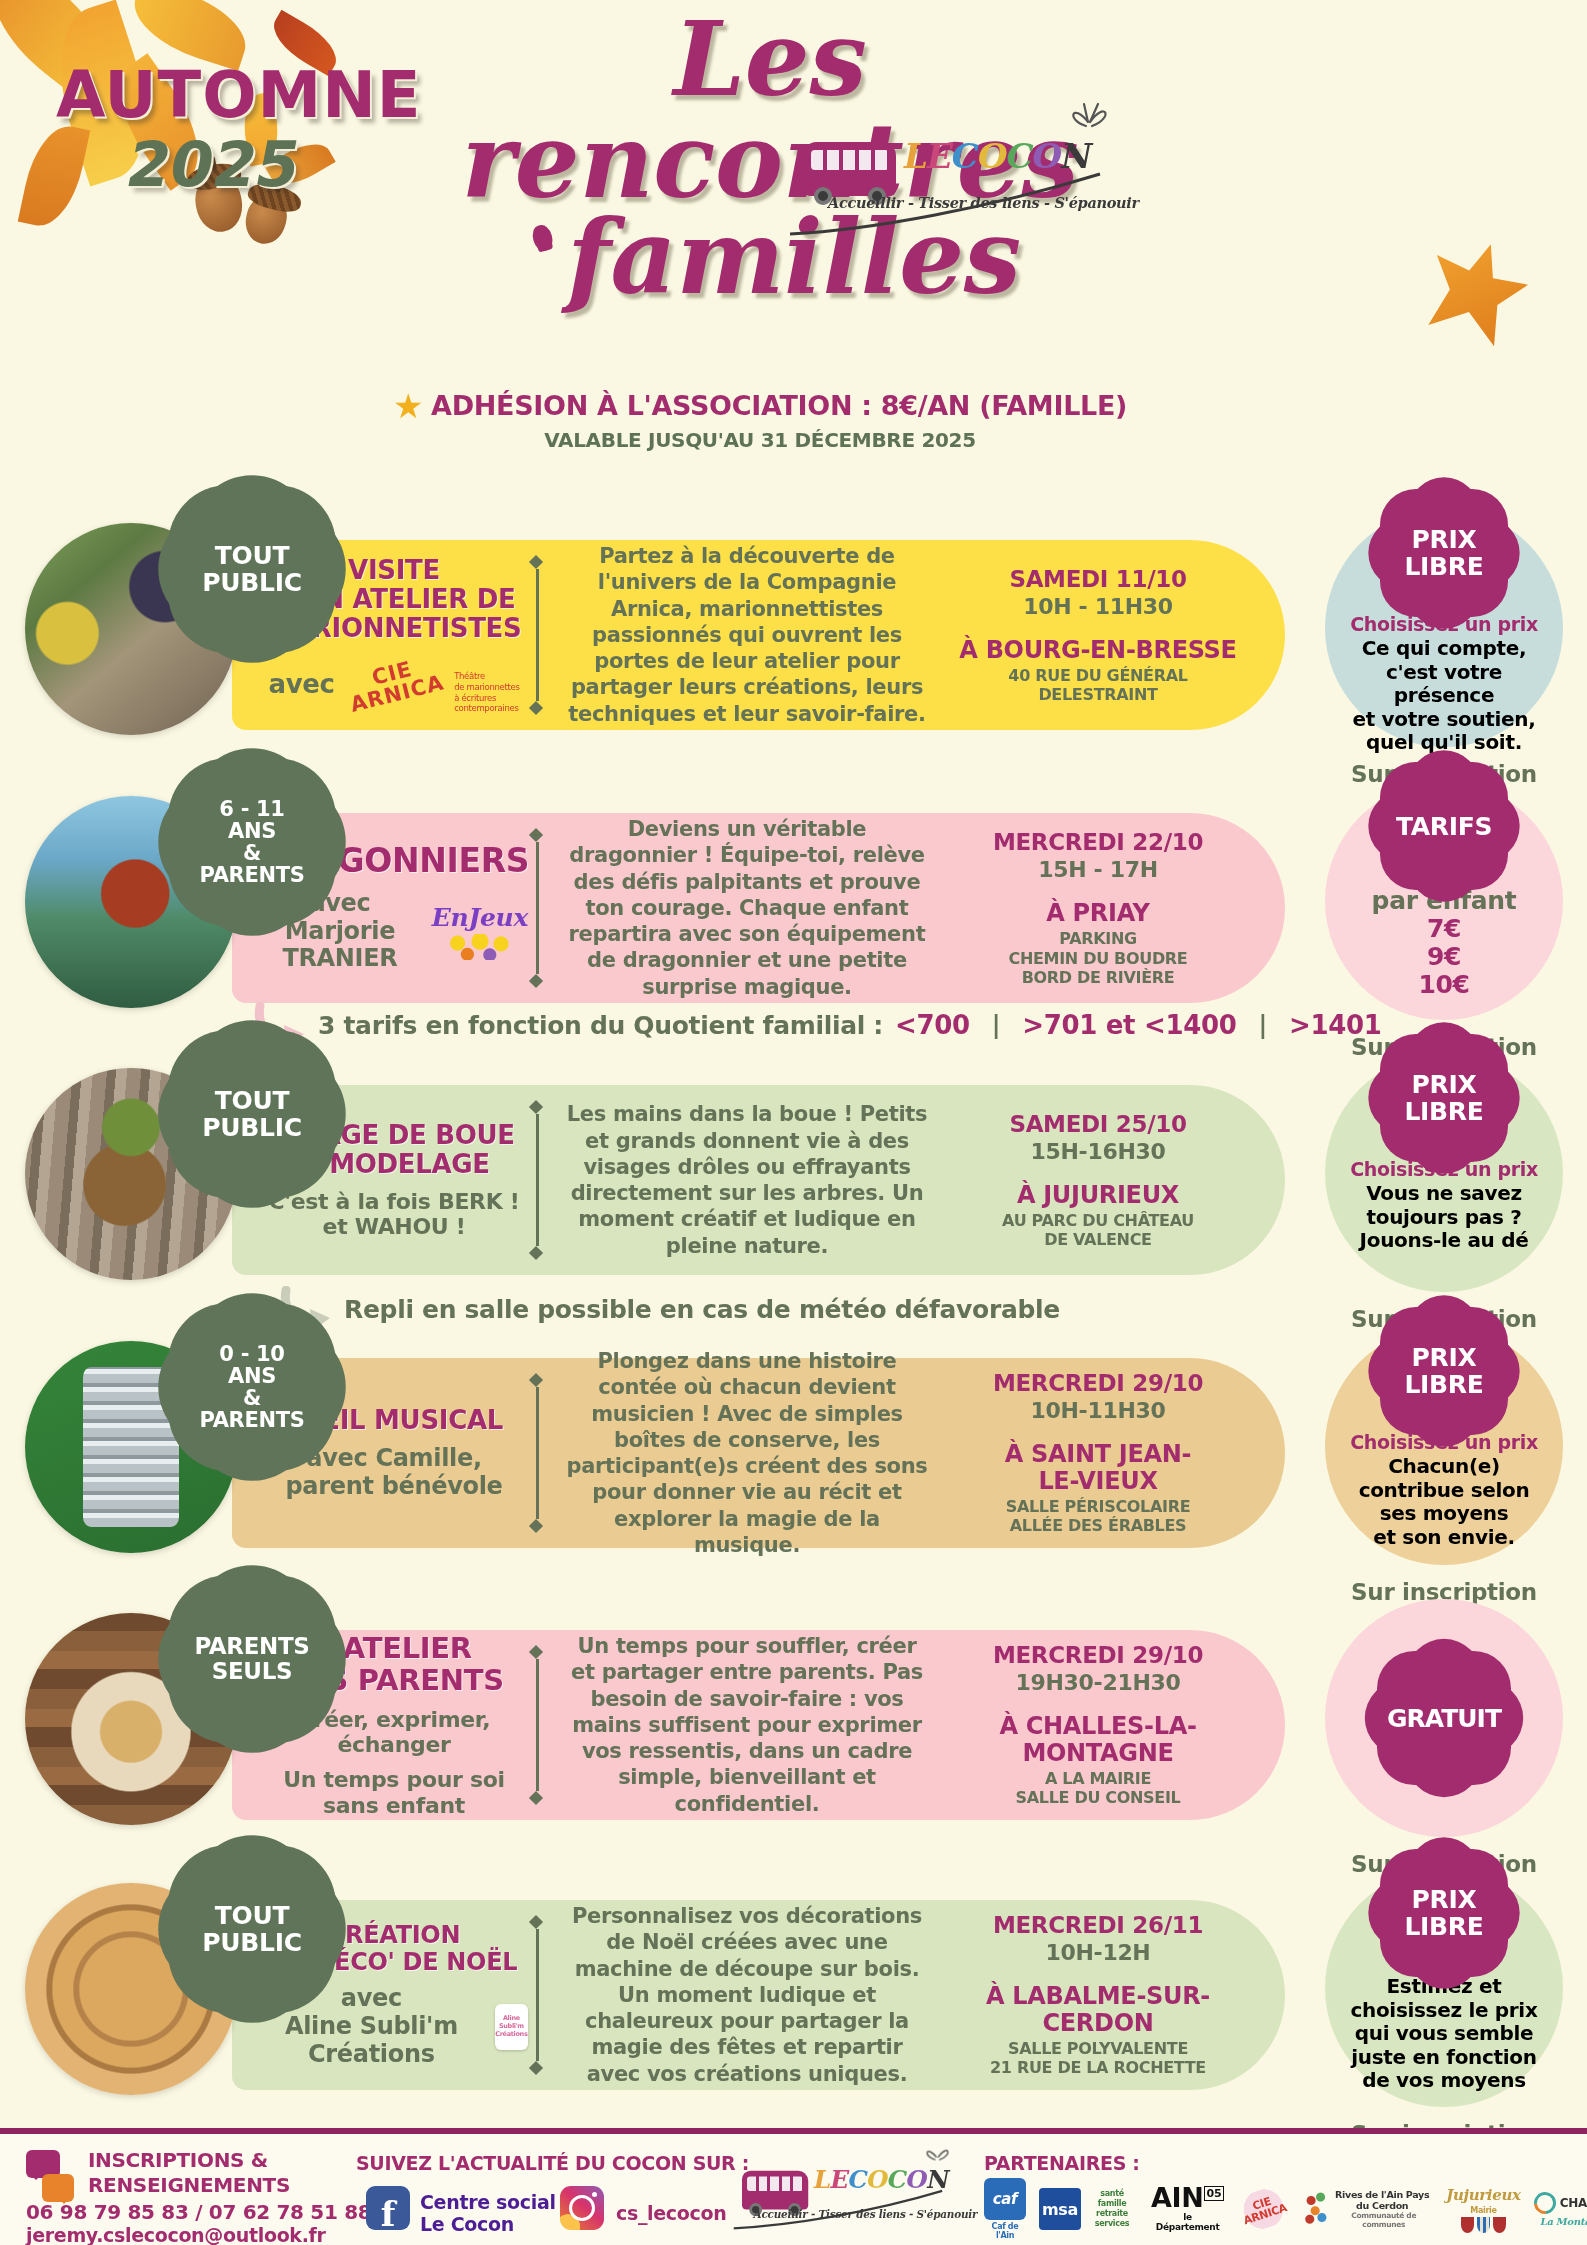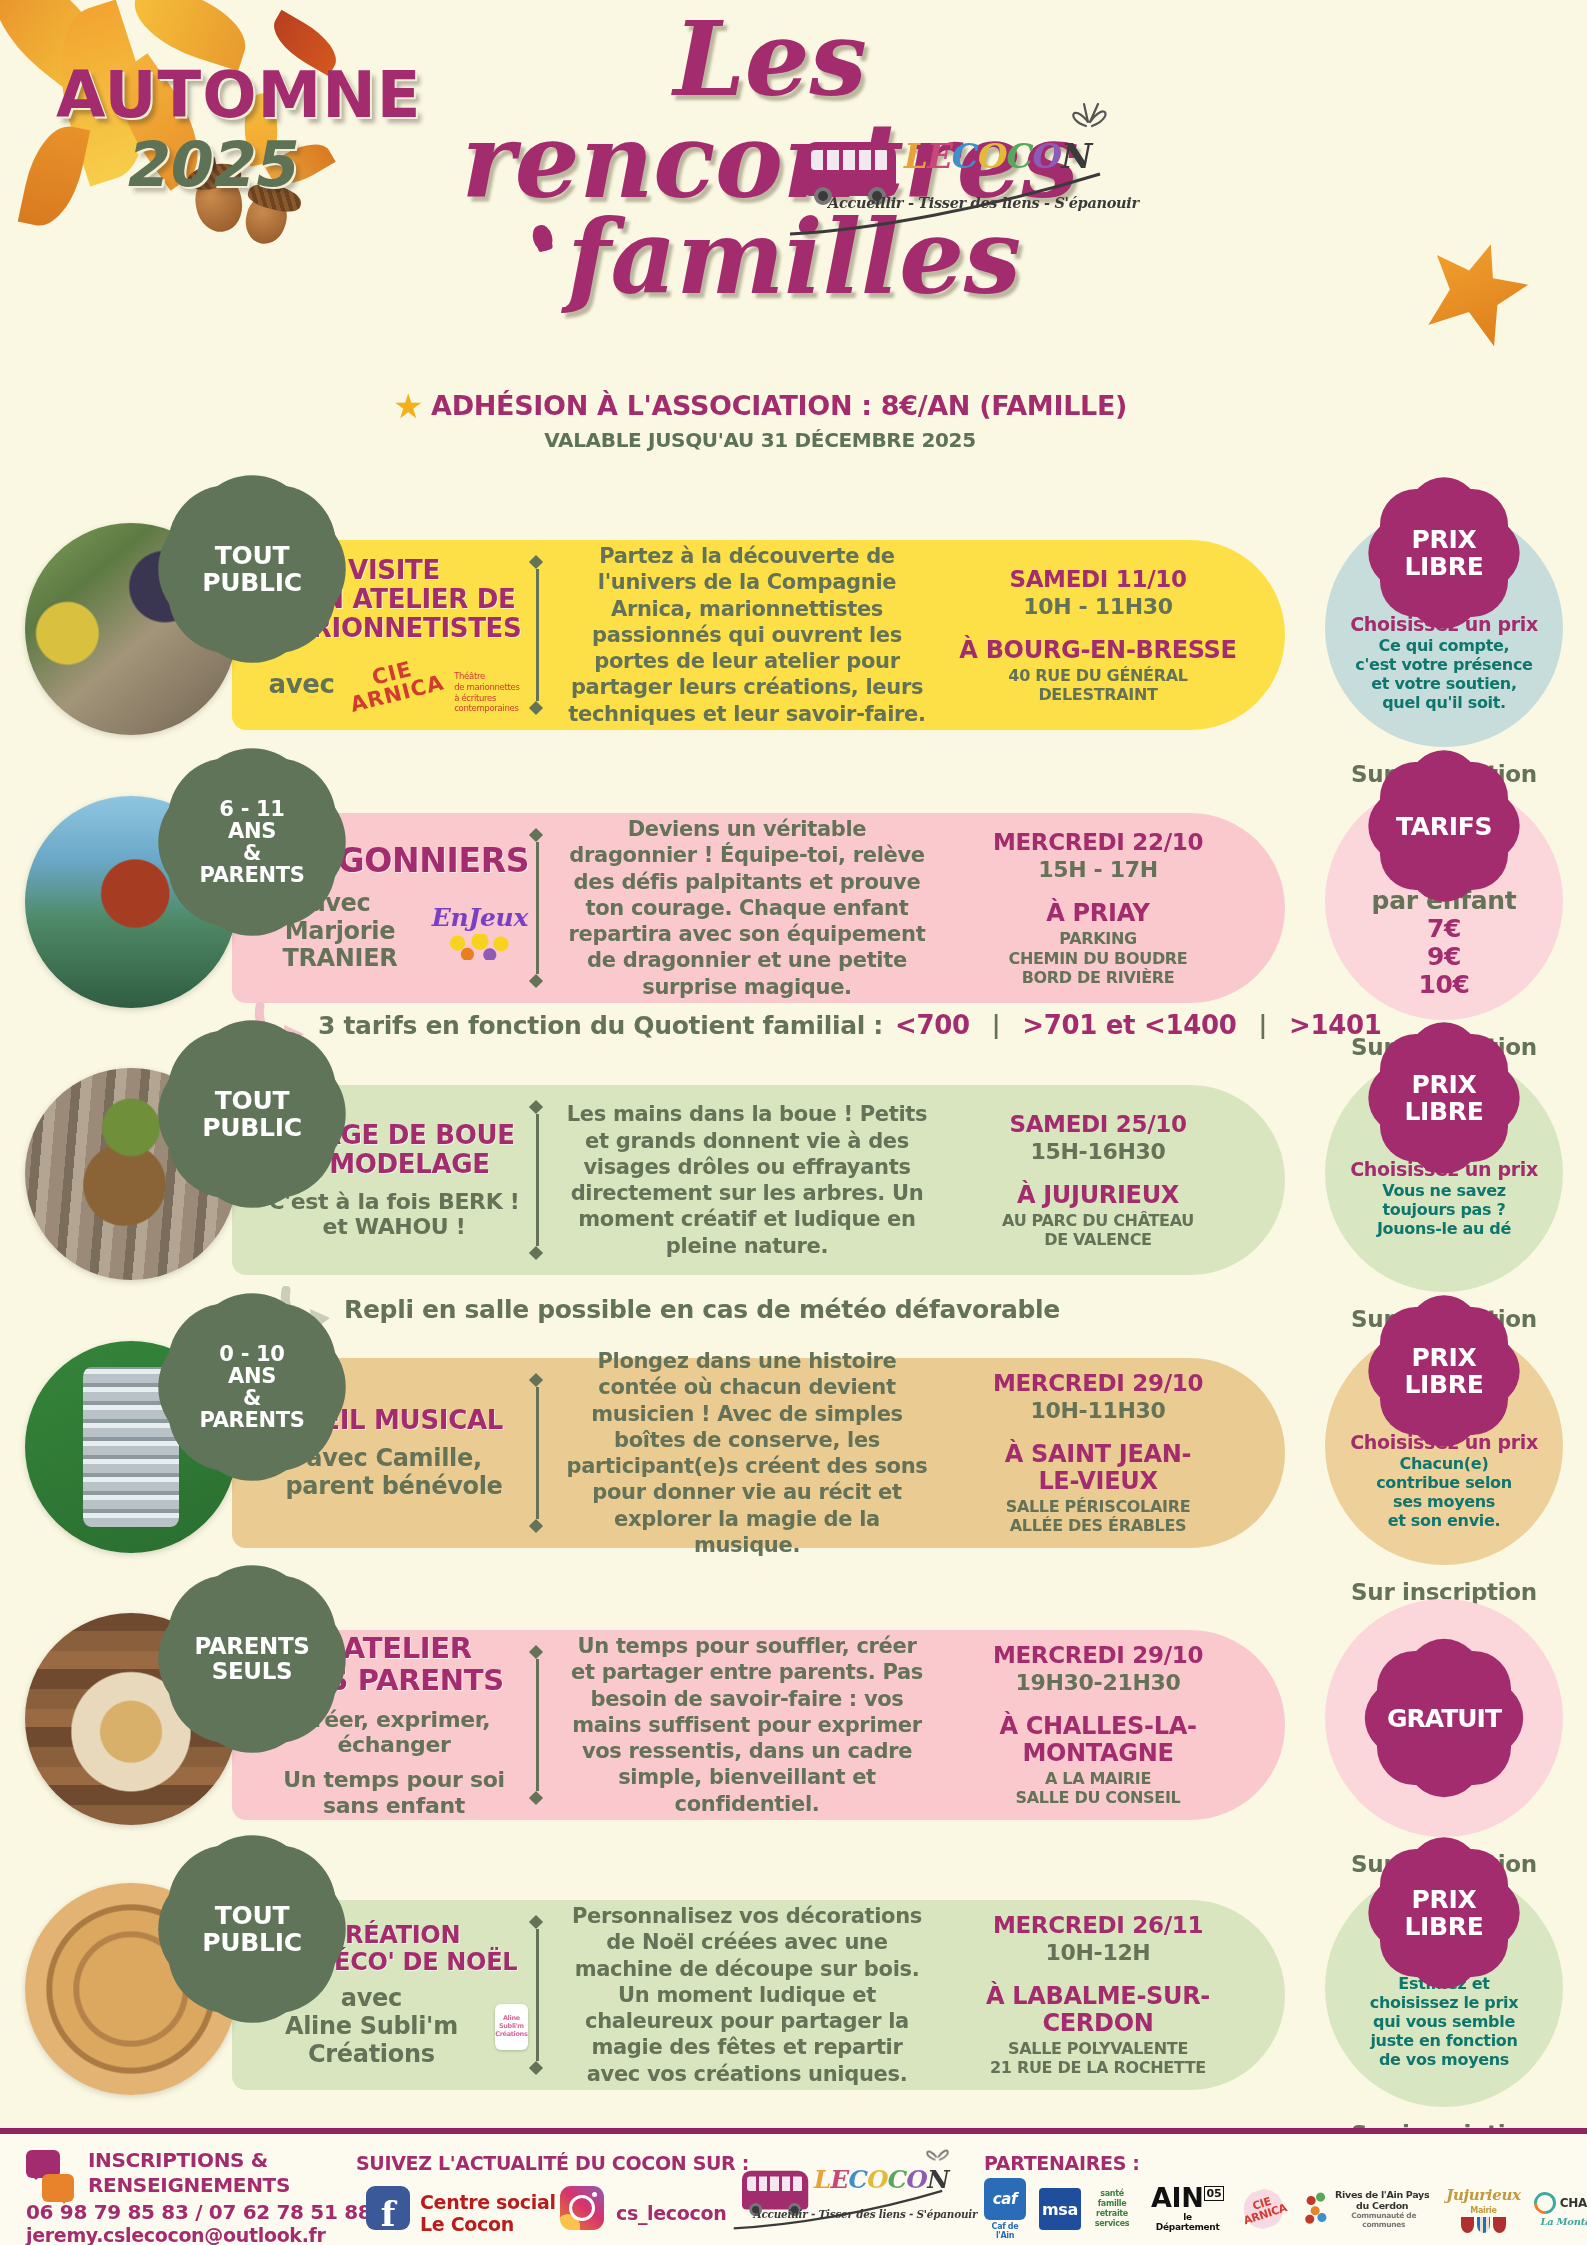--- a/index.html
+++ b/index.html
@@ -124,21 +124,21 @@
 
   .bubble { position:absolute; right:24px; top:14px; width:238px; height:238px; border-radius:50%;
             display:flex; flex-direction:column; align-items:center; text-align:center; padding:104px 12px 0; }
   .bc-blue { background:#C6DDDB; } .bc-pink { background:#FBD6DA; } .bc-green { background:#D9E6C2; } .bc-tan { background:#EDD09A; }
   .pseal { left:50%; transform:translateX(-50%); top:-20px; width:128px; height:128px; }
   .pseal::before,.pseal::after { background:#A32C6E; border-radius:28%; }
   .pseal > span { font-size:25px; }
   .r5 .pseal { top:52px; width:134px; height:134px; }
   .r5 .pseal > span { font-size:25px; letter-spacing:-1px; }
   .headline { font-size:19px; font-weight:800; color:#A32C6E; }
-  .pnote { font-size:16px; font-weight:800; color:#0f766e; white-space:pre-line; line-height:1.18; margin-top:2px; }
+  .pnote { font-size:20px; font-weight:800; color:#000000; white-space:pre-line; line-height:1.18; margin-top:2px; }
   .pargreen { font-size:25px; font-weight:800; color:#647257; }
   .prices { font-size:25px; font-weight:800; color:#A32C6E; white-space:pre-line; line-height:1.12; }
   .sur { position:absolute; right:24px; top:266px; width:238px; text-align:center; font-size:23px; font-weight:800; color:#647257; }
 
   
   .note { position:absolute; display:flex; align-items:center; gap:12px; }
   .sandwich { width:48px; height:28px; border-radius:45% 45% 45% 45%; flex:none;
               background:linear-gradient(180deg,#C98A43 0 32%,#E8D8A0 32% 44%,#5FA544 44% 57%,#C0392B 57% 70%,#B5783A 70% 100%); }
   .n-strong { font-size:28px; font-weight:800; color:#A32C6E; }
   .n-plain { font-size:23px; font-weight:800; color:#647257; }
@@ -153,21 +153,21 @@
   .chat .c1 { position:absolute; left:0; top:0; width:34px; height:28px; background:#A32C6E; border-radius:6px; }
   .chat .c1::after { content:""; position:absolute; left:5px; bottom:-7px; border:5px solid transparent; border-top-color:#A32C6E; }
   .chat .c2 { position:absolute; left:16px; top:24px; width:32px; height:28px; background:#E8822B; border-radius:6px; }
   .chat .c2::after { content:""; position:absolute; right:5px; bottom:-7px; border:5px solid transparent; border-top-color:#E8822B; }
   .f-title { position:absolute; left:88px; top:14px; font-size:20px; font-weight:800; color:#A32C6E; white-space:pre-line; line-height:1.25; }
   .f-phone { position:absolute; left:26px; top:66px; font-size:20px; font-weight:800; color:#A32C6E; white-space:nowrap; }
   .f-mail { position:absolute; left:26px; top:90px; font-size:19px; font-weight:800; color:#A32C6E; }
   .f-social-label { position:absolute; left:356px; top:18px; font-size:19px; font-weight:800; color:#A32C6E; }
   .fb { position:absolute; left:366px; top:52px; width:44px; height:44px; background:#3B5998; border-radius:9px; color:#fff;
         font-family:"DejaVu Serif",serif; font-weight:800; font-size:34px; display:flex; align-items:flex-end; justify-content:center; line-height:0.95; }
-  .fb-label { position:absolute; left:420px; top:58px; font-size:19px; font-weight:800; color:#b91c1c; white-space:pre-line; line-height:1.15; }
+  .fb-label { position:absolute; left:420px; top:58px; font-size:19px; font-weight:800; color:#4c1d95; white-space:pre-line; line-height:1.15; }
   .ig { position:absolute; left:560px; top:52px; width:44px; height:44px; border-radius:11px;
         background:radial-gradient(circle at 18% 92%,#FBC24C 0 22%,transparent 23%),linear-gradient(40deg,#E8822B,#D6336C 55%,#8E5BB5); }
   .ig::before { content:""; position:absolute; inset:9px; border:3.5px solid #fff; border-radius:50%; }
   .ig::after { content:""; position:absolute; right:7px; top:6px; width:5px; height:5px; border-radius:50%; background:#fff; }
   .ig-label { position:absolute; left:616px; top:68px; font-size:19px; font-weight:800; color:#A32C6E; }
   .f-logo { position:absolute; left:742px; top:18px; transform:scale(.72); transform-origin:top left; }
   .f-partners-label { position:absolute; left:984px; top:18px; font-size:19px; font-weight:800; color:#A32C6E; }
   .pts { position:absolute; left:984px; top:44px; width:590px; display:flex; align-items:center; gap:13px; }
   .pt { display:flex; flex-direction:column; align-items:center; text-align:center; gap:2px; }
   .lg-caf { width:42px; height:42px; background:#2B6CB8; border-radius:6px; color:#fff; font-weight:800; font-size:15px; font-style:italic;

